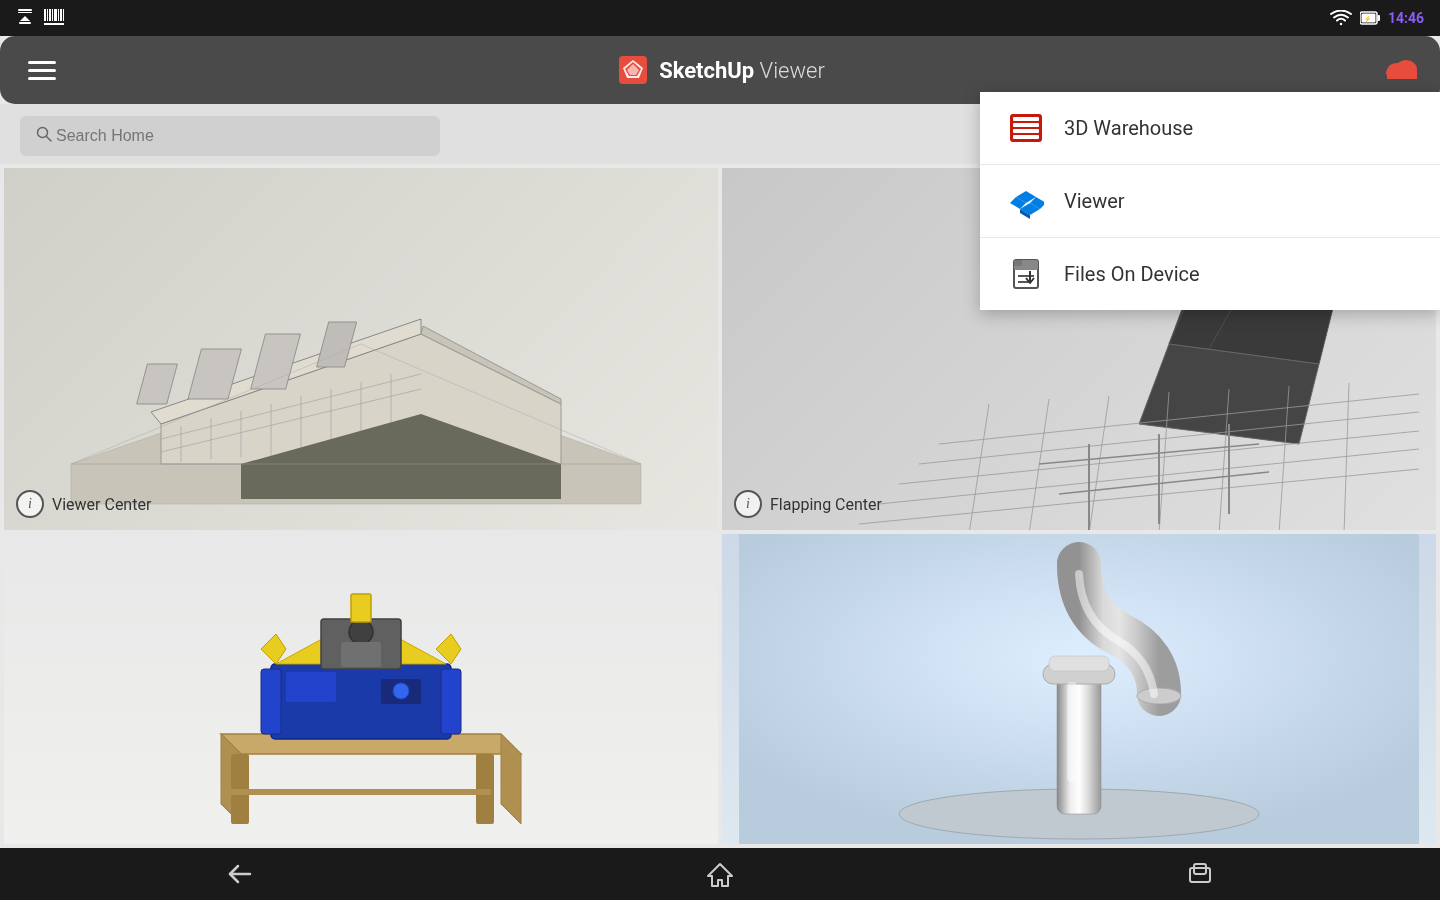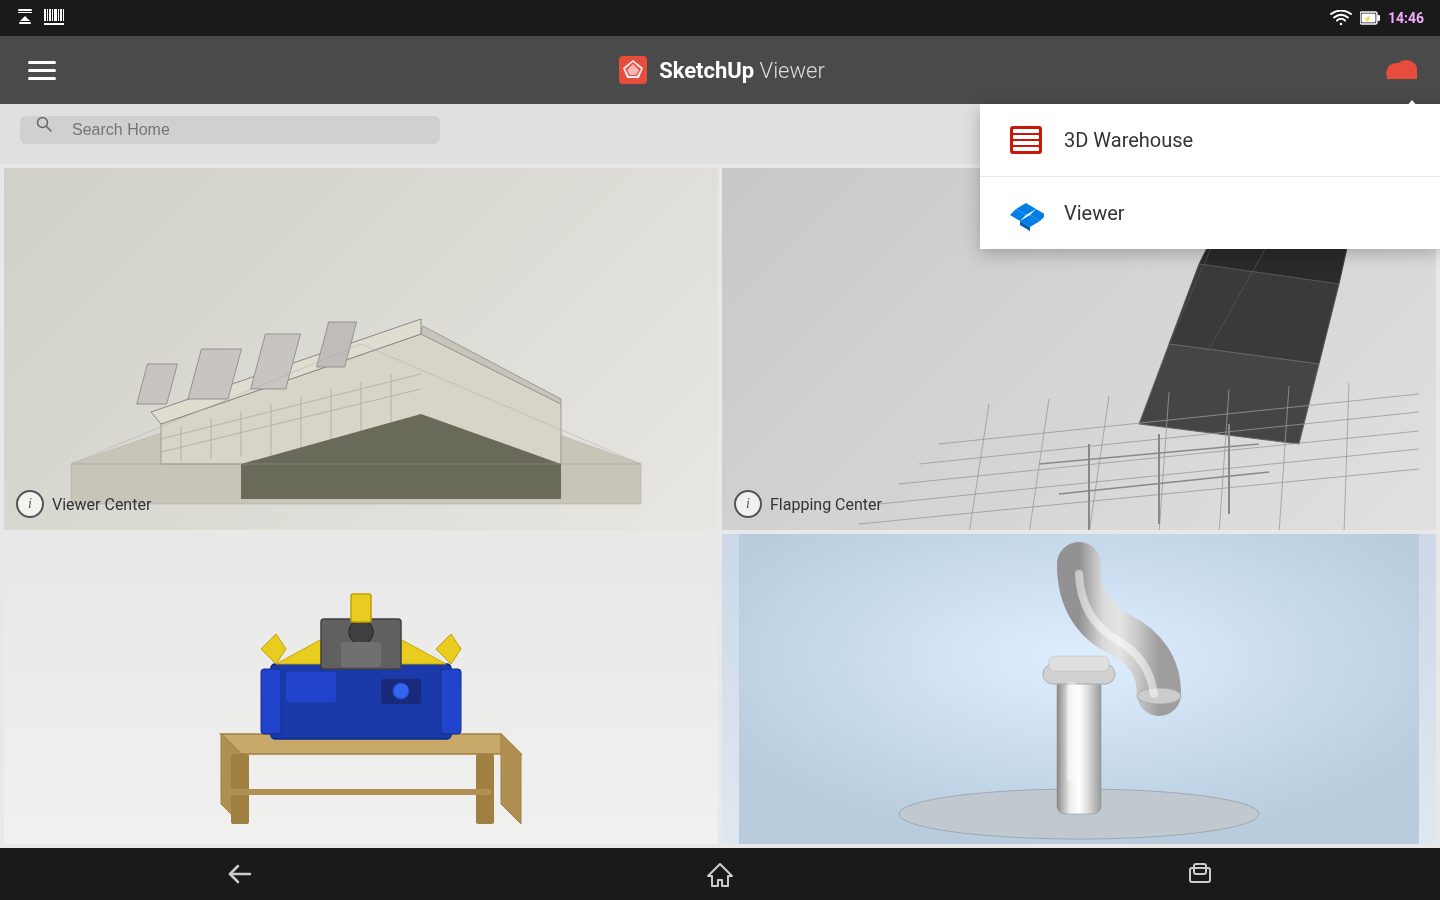--- a/index.html
+++ b/index.html
@@ -13,34 +13,35 @@
     }
 
     
     .status-bar {
       height: 36px;
       background: #1a1a1a;
       display: flex;
       align-items: center;
       justify-content: space-between;
       padding: 0 16px;
-      color: #f0abfc;
+      color: #8b5cf6;
       font-size: 13px;
     }
     .status-bar-left { display: flex; gap: 10px; align-items: center; }
     .status-bar-right { display: flex; gap: 8px; align-items: center; font-size: 14px; font-weight: bold; }
 
     
     .header {
       height: 68px;
       background: #4a4a4a;
       display: flex;
       align-items: center;
       justify-content: center;
       position: relative;
+      border-radius: 15px;
     }
     .hamburger-btn {
       position: absolute;
       left: 20px;
       background: none;
       border: none;
       cursor: pointer;
       display: flex;
       flex-direction: column;
       gap: 5px;
@@ -84,23 +85,24 @@
     
     .search-bar-container {
       background: #e0e0e0;
       padding: 12px 20px;
       height: 60px;
     }
     .search-bar {
       background: #d0d0d0;
       border-radius: 6px;
       display: flex;
-      gap: 20px;
+      align-items: center;
+      gap: 4px;
       padding: 0 16px;
-      height: 28px;
+      height: 40px;
       width: 420px;
     }
     .search-icon-wrap { color: #666; font-size: 16px; }
     .search-input {
       background: transparent;
       border: none;
       outline: none;
       font-size: 16px;
       color: #666;
       flex: 1;
@@ -190,21 +192,21 @@
       cursor: pointer;
       padding: 8px 40px;
       display: flex;
       align-items: center;
       justify-content: center;
     }
 
     
     .dropdown-menu {
       position: absolute;
-      top: 104px;
+      top: 92px;
       right: 0;
       width: 460px;
       background: white;
       box-shadow: 0 4px 16px rgba(0,0,0,0.25);
       z-index: 100;
       margin-left: 27px;
     }
     .dropdown-arrow {
       position: absolute;
       top: 100px;
@@ -526,13 +528,31 @@
         <polygon points="8,14 18,20 12,26 2,20" fill="#007ee5"></polygon>
         <polygon points="28,14 38,20 32,26 22,20" fill="#007ee5"></polygon>
         <polygon points="12,26 22,20 32,26 22,32" fill="#007ee5"></polygon>
         <polygon points="12,26 22,32 22,36 12,30" fill="#005bb5"></polygon>
       </svg>
     </div>
     <span>Viewer</span>
   </div>
 
 
+  <div class="dropdown-item">
+    <div class="dropdown-icon">
+      <svg width="36" height="36" viewBox="0 0 36 36">
+
+        <rect x="6" y="4" width="24" height="28" rx="2" fill="none" stroke="#555" stroke-width="2"></rect>
+        <rect x="6" y="4" width="24" height="10" rx="2" fill="#888"></rect>
+
+        <polygon points="6,4 14,4 14,10 6,10" fill="#777"></polygon>
+
+        <line x1="10" y1="20" x2="26" y2="20" stroke="#555" stroke-width="2"></line>
+        <line x1="10" y1="26" x2="22" y2="26" stroke="#555" stroke-width="2"></line>
+
+        <line x1="22" y1="15" x2="22" y2="26" stroke="#333" stroke-width="2"></line>
+        <polyline points="18,22 22,27 26,22" fill="none" stroke="#333" stroke-width="2" stroke-linejoin="round"></polyline>
+      </svg>
+    </div>
+    <span>Files On Device</span>
+  </div>
 </div>
 
 </body></html>

